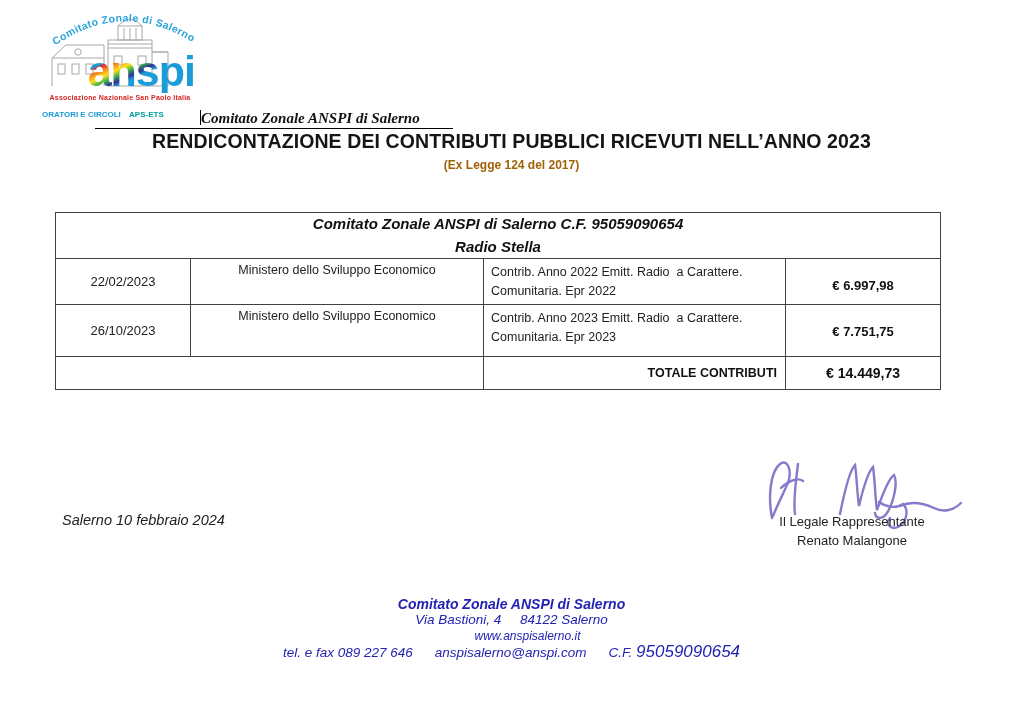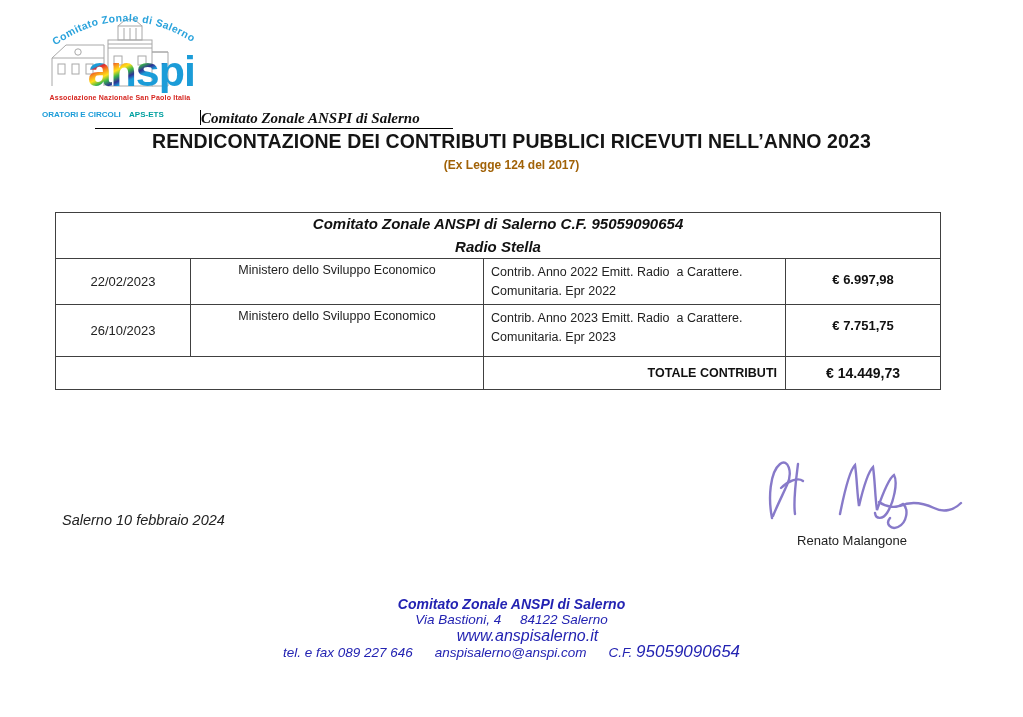--- a/index.html
+++ b/index.html
@@ -61,40 +61,40 @@
     height:46px; text-align:center; vertical-align:middle;
     font-style:italic; font-weight:700; font-size:15px; line-height:1.5; color:#111;
   }
   td.col-head{
     height:60px; text-align:center; vertical-align:middle;
     font-weight:700; font-size:12px; line-height:1.35; padding:2px 10px; color:#111;
   }
   td.c-date{ text-align:center; vertical-align:middle; font-size:13px; color:#222; }
   td.c-sogg{ text-align:center; vertical-align:top; padding-top:4px; font-size:12.5px; color:#222; }
   td.c-caus{ text-align:left; vertical-align:top; padding:4px 6px 2px 7px; font-size:12.5px; line-height:1.55; color:#222; white-space:pre-wrap; }
-  td.c-somm{ text-align:center; vertical-align:top; padding-top:13px; font-size:13px; font-weight:700; color:#111; }
+  td.c-somm{ text-align:center; vertical-align:top; padding-top:19px; font-size:13px; font-weight:700; color:#111; }
   tr.r1 td{ height:46px; }
   tr.r2 td{ height:52px; }
   tr.total td{ height:33px; }
   td.no-border{ border:none; }
   td.tot-label{ text-align:right; vertical-align:middle; padding-right:8px; font-weight:700; font-size:12.5px; color:#111; }
   td.tot-value{ text-align:center; vertical-align:middle; font-weight:700; font-size:14px; color:#111; }
 
   
   .place-date{ position:absolute; left:62px; top:512px; font-size:14.5px; color:#222;font-style:italic; }
   .sig-svg{ position:absolute; left:758px; top:452px; }
   .sig-role{ position:absolute; left:742px; top:514px; width:220px; text-align:center; font-size:13px; color:#222; }
   .sig-name{ position:absolute; left:742px; top:533px; width:220px; text-align:center; font-size:13px; color:#222; }
 
   
   .footer{ position:absolute; left:0; top:596px; width:1023px; text-align:center;
            color:#2323b2; font-style:italic; line-height:16px; }
   .footer .f1{ font-size:14px; font-weight:700; }
   .footer .f2{ font-size:13.5px; white-space:pre; }
-  .footer .f3{ font-size:16px;padding-left:32px; }
+  .footer .f3{ font-size:12px;padding-left:32px; }
   .footer .f4{ font-size:13.5px; }
   .footer .f4 .gap{ display:inline-block; width:22px; }
   .footer .f4 .cf-num{ font-size:17px; }
 </style>
 </head>
 <body>
 
 <div class="page">
 
   <div class="logo">
@@ -183,20 +183,21 @@
   <svg class="sig-svg" width="210" height="80" viewBox="0 0 210 80">
     <g fill="none" stroke="#7b6cc4" stroke-width="2.4" stroke-linecap="round" opacity="0.9">
       <path d="M14,66 C10,46 12,20 22,12 C30,6 35,20 29,33 C25,42 19,54 15,64"></path>
       <path d="M23,36 C30,29 40,25 45,29"></path>
       <path d="M40,12 C38,28 35,48 37,62"></path>
       <path d="M82,62 C86,42 92,18 97,13 C99,26 99,41 101,54 C105,37 110,20 115,15 C117,28 117,45 119,58 C125,41 131,26 136,23 C140,30 136,50 129,61 C125,67 118,68 117,61"></path>
       <path d="M121,50 C128,55 138,57 145,52 C151,57 149,71 140,75 C133,78 127,72 132,66"></path>
       <path d="M142,54 C153,49 165,51 176,56 C186,61 196,58 203,51"></path>
     </g>
   </svg>
+  <div class="sig-role">Il Legale Rappresentante</div>
   <div class="sig-name">Renato Malangone</div>
 
   <div class="footer">
     <div class="f1">Comitato Zonale ANSPI di Salerno</div>
     <div class="f2">Via Bastioni, 4     84122 Salerno</div>
     <div class="f3">www.anspisalerno.it</div>
     <div class="f4">
       <span>tel. e fax 089 227 646</span><span class="gap"></span><span>anspisalerno@anspi.com</span><span class="gap"></span><span>C.F.</span>
       <span class="cf-num">95059090654</span>
     </div>

